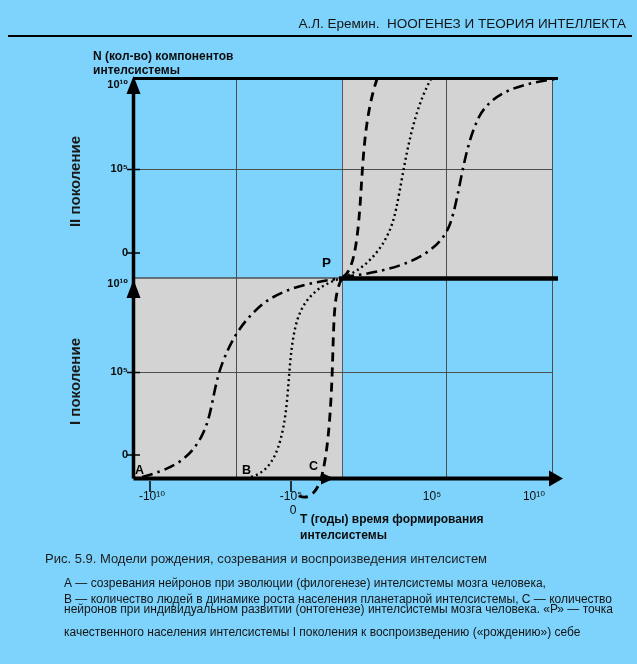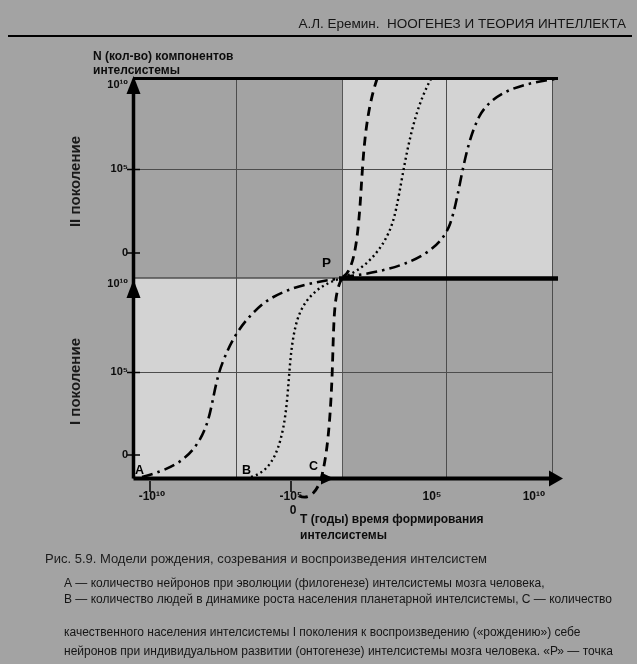--- a/index.html
+++ b/index.html
@@ -1,30 +1,30 @@
 <!DOCTYPE html>
 <html><head>
 <meta charset="utf-8">
 <style>
   html,body{margin:0;padding:0;background:#fff;}
   .page{
-    position:relative;width:637px;height:664px;background:#a3a3a3;
+    position:relative;width:637px;height:664px;background:#7dd3fc;
     font-family:"Liberation Sans","DejaVu Sans",sans-serif;color:#111;
     overflow:hidden;
   }
   .abs{position:absolute;}
   .header-title{top:16px;right:11px;font-size:13.5px;color:#151515;white-space:pre;}
   .header-rule{top:35px;left:8px;width:624px;height:2px;background:#000;}
   .plot-svg{top:0;left:0;width:637px;height:664px;}
   .ylab{left:93px;top:49px;font-size:12px;font-weight:bold;line-height:14px;color:#0c0c0c;}
   .ytick{width:32px;text-align:right;left:96px;font-size:11px;font-weight:bold;color:#0c0c0c;}
   .gen{font-size:15px;font-weight:bold;color:#1a1a1a;transform:rotate(-90deg);transform-origin:center;
        width:110px;text-align:center;}
   .ptlab{font-weight:bold;color:#000;}
-  .xtick{width:64px;text-align:center;font-size:12px;font-weight:bold;color:#0c0c0c;top:489px;}
+  .xtick{width:64px;text-align:center;font-size:12px;font-weight:normal;color:#0c0c0c;top:489px;}
   .xtitle{left:300px;top:511px;width:260px;text-align:left;font-size:12px;font-weight:bold;
           line-height:16px;color:#0c0c0c;}
   .fig-caption{left:45px;top:551px;width:570px;font-size:13px;color:#1c1c1c;}
   .cap-detail{left:64px;width:552px;font-size:12px;line-height:16.2px;color:#151515;}
 </style>
 </head>
 <body>
 
 <div class="page">
 
@@ -97,18 +97,18 @@
   <div class="abs xtick" style="left:261px;top:503px;">0</div>
   <div class="abs xtick" style="left:400px;">10⁵</div>
   <div class="abs xtick" style="left:502px;">10¹⁰</div>
 
   <div class="abs xtitle">
     <div>Т (годы) время формирования</div>
     <div>интелсистемы</div>
   </div>
 
   <div class="abs fig-caption">Рис. 5.9. Модели рождения, созревания и воспроизведения интелсистем</div>
-  <div class="abs cap-detail" style="top:575px;">А — количество нейронов при эволюции (филогенезе) интелсистемы мозга человека,</div>
+  <div class="abs cap-detail" style="top:575px;">А — созревания нейронов при эволюции (филогенезе) интелсистемы мозга человека,</div>
   <div class="abs cap-detail" style="top:591.2px;">В — количество людей в динамике роста населения планетарной интелсистемы, С — количество</div>
-  <div class="abs cap-detail" style="top:643px;">нейронов при индивидуальном развитии (онтогенезе) интелсистемы мозга человека. «Р» — точка</div>
+  <div class="abs cap-detail" style="top:601px;">нейронов при индивидуальном развитии (онтогенезе) интелсистемы мозга человека. «Р» — точка</div>
   <div class="abs cap-detail" style="top:623.6px;">качественного населения интелсистемы I поколения к воспроизведению («рождению») себе</div>
 
 </div>
 
 </body></html>

